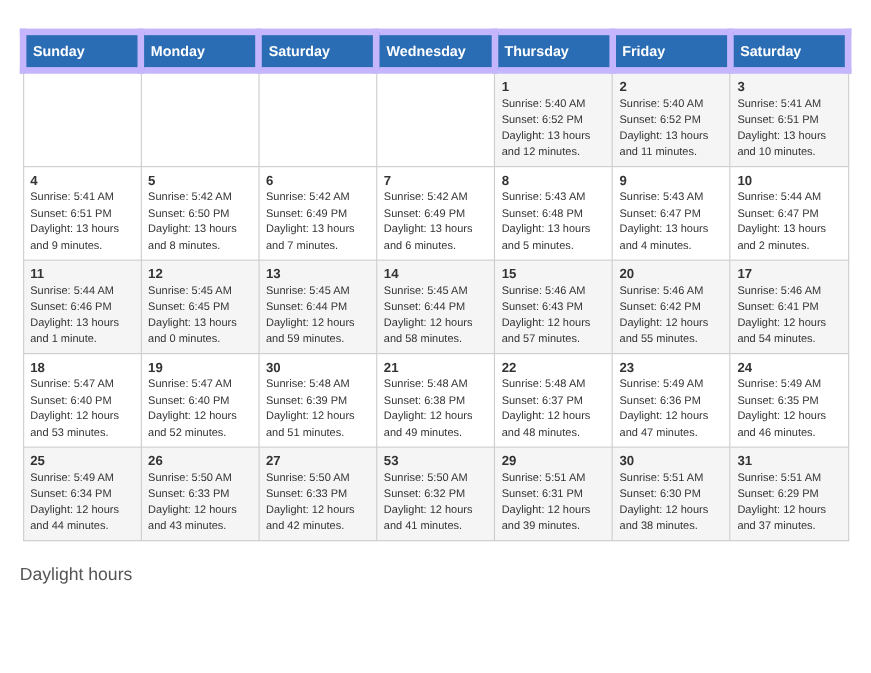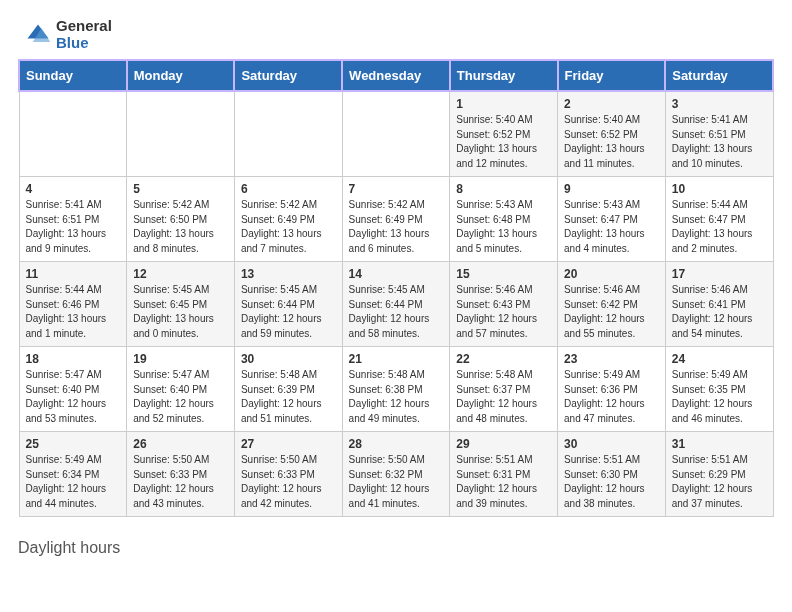--- a/index.html
+++ b/index.html
@@ -60,21 +60,21 @@
       border-collapse: collapse;
       border: 1px solid #ccc;
     }
     thead tr th {
       background: #2a6db5;
       color: #fff;
       font-size: 13px;
       font-weight: bold;
       padding: 7px 6px;
       text-align: left;
-      border: 2px solid #c4b5fd;
+      border: 6px solid #c4b5fd;
     }
     tbody tr td {
       vertical-align: top;
       padding: 5px 6px;
       font-size: 10.5px;
       color: #333;
       border: 1px solid #ccc;
       min-width: 100px;
       height: 85px;
       background: #fff;
@@ -102,30 +102,20 @@
     .footer {
       padding: 4px 18px 4px 18px;
       font-size: 16px;
       color: #555;
     }
   </style>
 </head>
 <body>
 
 <div class="header">
-  <div class="logo">
-    <svg class="logo-icon" viewBox="0 0 32 32" xmlns="http://www.w3.org/2000/svg">
-      <polygon points="16,4 28,20 4,20" fill="#2a6db5"></polygon>
-      <polygon points="20,8 30,24 10,24" fill="#5a9fd4" opacity="0.6"></polygon>
-    </svg>
-    <div class="logo-text">
-      <span class="logo-general">General</span>
-      <span class="logo-blue">Blue</span>
-    </div>
-  </div>
   <div class="title-block">
   </div>
 </div>
 
 <div class="calendar-container">
   <table>
     <thead>
       <tr>
       <th>Sunday</th>
           <th>Monday</th>
@@ -333,21 +323,21 @@
 and 43 minutes.</div>
           </td>
           <td>
             <span class="day-num">27</span>
             <div class="day-info" style="white-space: pre-line;">Sunrise: 5:50 AM
 Sunset: 6:33 PM
 Daylight: 12 hours
 and 42 minutes.</div>
           </td>
           <td>
-            <span class="day-num">28</span>
+            <span class="day-num">53</span>
             <div class="day-info" style="white-space: pre-line;">Sunrise: 5:50 AM
 Sunset: 6:32 PM
 Daylight: 12 hours
 and 41 minutes.</div>
           </td>
           <td>
             <span class="day-num">29</span>
             <div class="day-info" style="white-space: pre-line;">Sunrise: 5:51 AM
 Sunset: 6:31 PM
 Daylight: 12 hours

